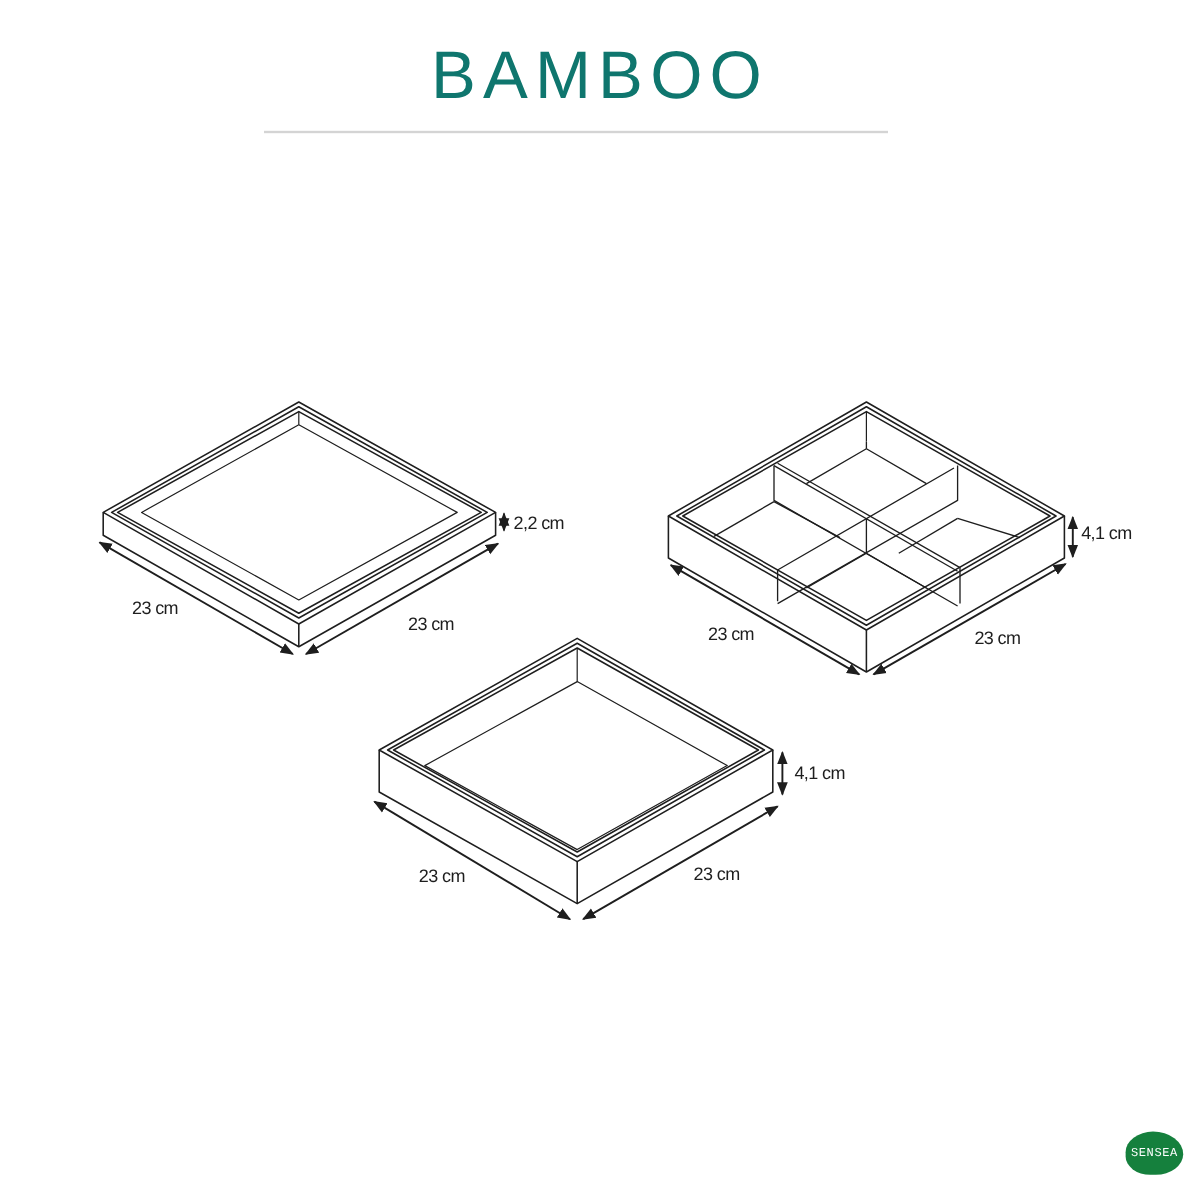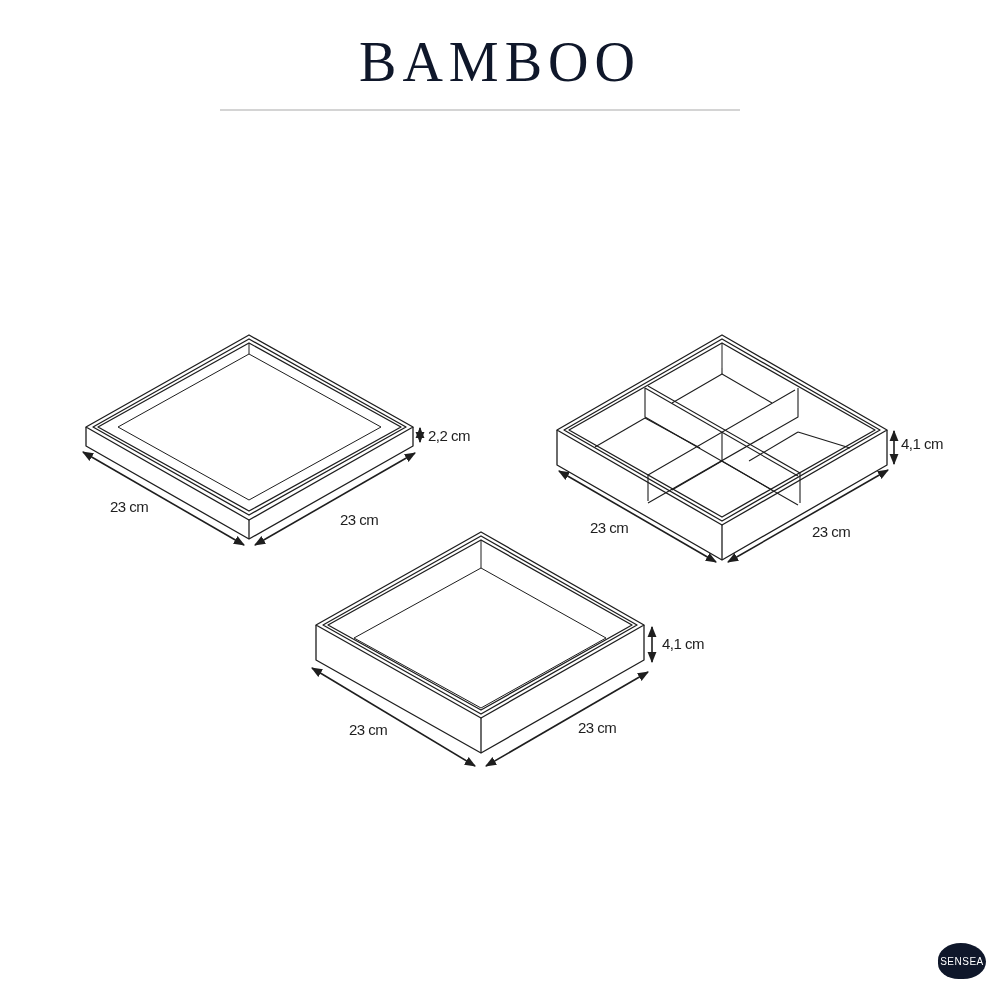--- a/index.html
+++ b/index.html
@@ -1,21 +1,21 @@
 <!DOCTYPE html>
 <html><head>
 <meta charset="utf-8">
 <style>
   html, body { margin: 0; padding: 0; background: #ffffff; }
   body { width: 1000px; height: 1000px; position: relative; overflow: hidden; font-family: "Liberation Sans", "DejaVu Sans", sans-serif; }
-  .title { position: absolute; left: 0; top: 30px; width: 1000px; text-align: center; font-size: 56px; letter-spacing: 6px; color: #0f172a; font-family: Liberation Serif, serif; font-weight: normal; }
+  .title { position: absolute; left: 0; top: 30px; width: 1000px; text-align: center; font-size: 56px; letter-spacing: 6px; color: #0f766e; font-family: Liberation Sans, sans-serif; font-weight: normal; }
   .rule { position: absolute; left: 220px; top: 109px; width: 520px; height: 2px; background: #d4d4d4; }
   svg.drawing { position: absolute; left: 0; top: 0; }
   .lbl { font-family: "Liberation Sans", sans-serif; font-size: 15px; fill: #1e1e1e; letter-spacing: -0.5px; }
-  .logo { position: absolute; left: 938px; top: 943px; width: 48px; height: 36px; border-radius: 50% 55% 50% 45%; background: #0f172a; color: #fff; font-size: 10px; display: flex; align-items: center; justify-content: center; font-family: Liberation Sans, sans-serif; letter-spacing: 0.5px; }
+  .logo { position: absolute; left: 938px; top: 943px; width: 48px; height: 36px; border-radius: 50% 55% 50% 45%; background: #15803d; color: #fff; font-size: 10px; display: flex; align-items: center; justify-content: center; font-family: Liberation Mono, monospace; letter-spacing: 0.5px; }
 </style>
 </head>
 <body>
 
 <div class="title">BAMBOO</div>
 <div class="rule"></div>
 
 <svg class="drawing" width="1000" height="1000" viewBox="0 0 1000 1000">
   <defs>
     <marker id="arr" viewBox="0 0 10 10" refX="9" refY="5" markerWidth="7" markerHeight="7" orient="auto-start-reverse">

